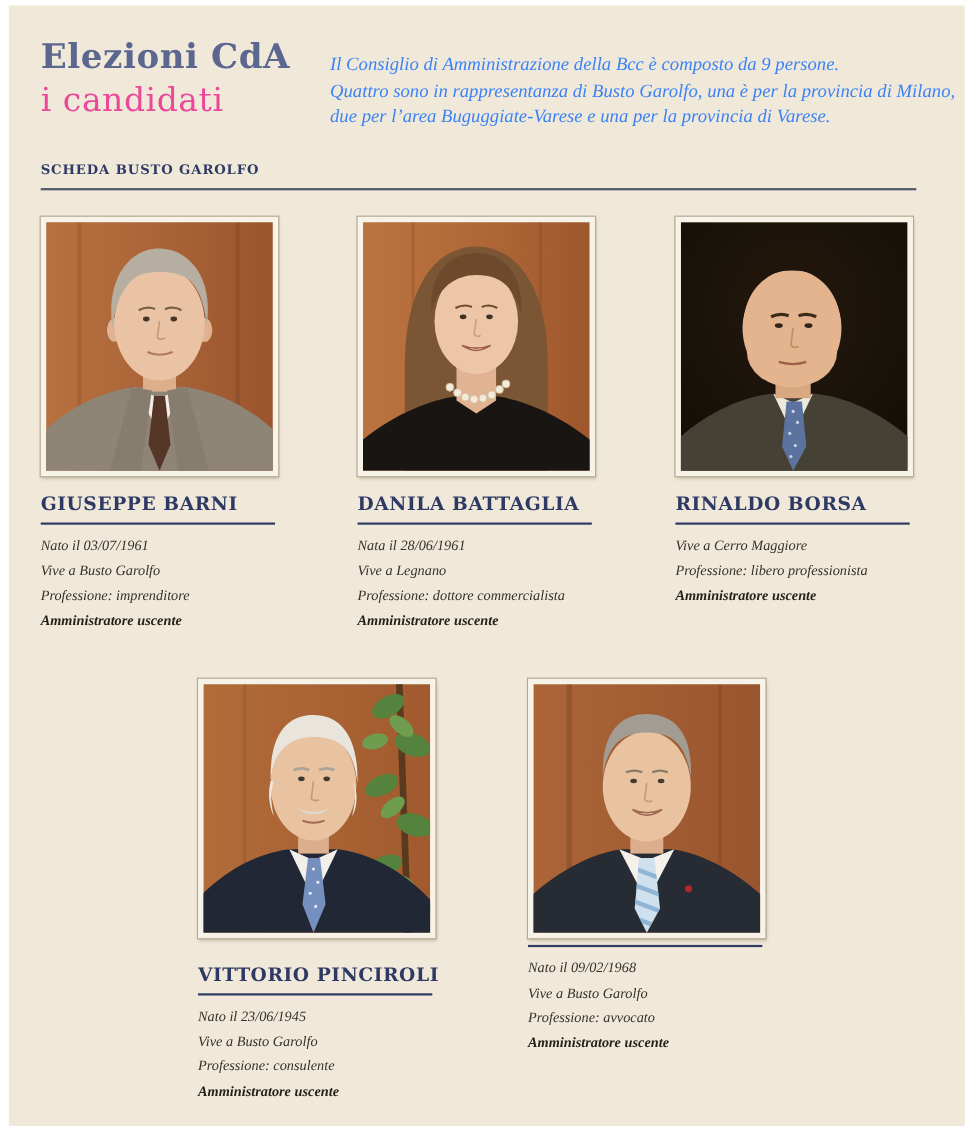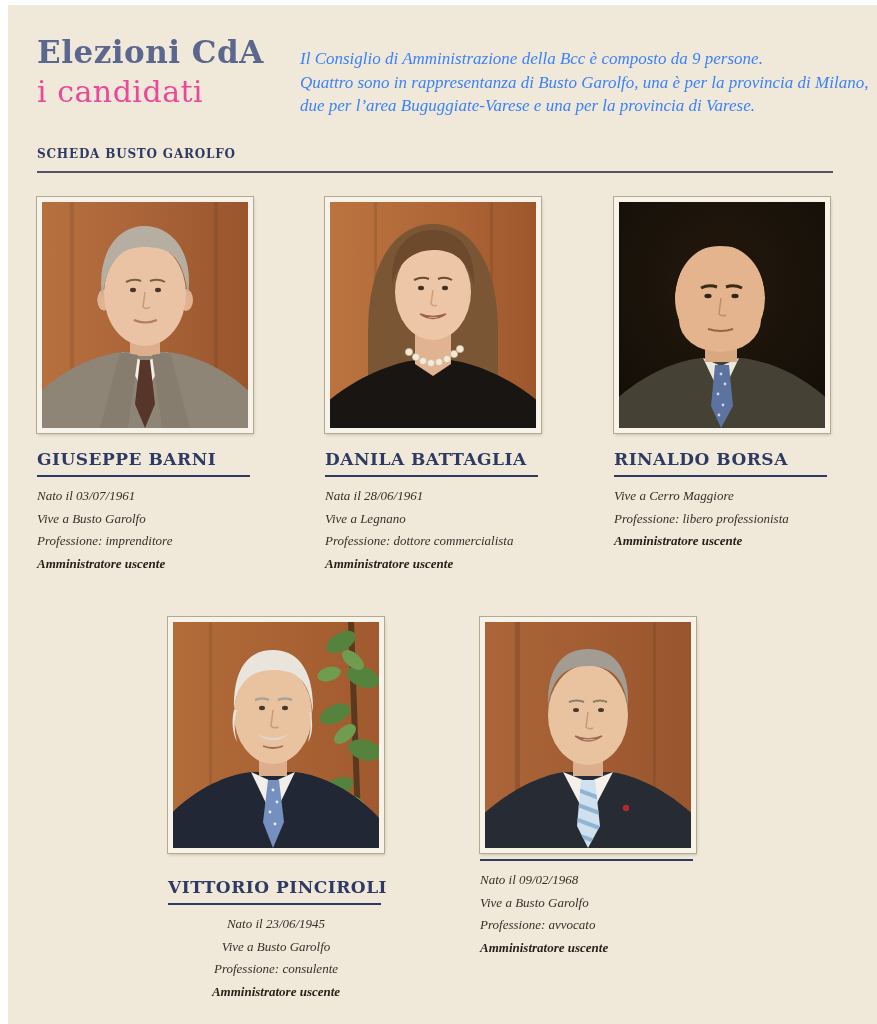--- a/index.html
+++ b/index.html
@@ -32,21 +32,21 @@
     font-size:12px;color:#2e3a63;letter-spacing:.8px;
   }
   .section-rule{
     position:absolute;left:37px;top:171px;width:796px;height:2px;
     background:#4f5569;
   }
 
   .card{position:absolute;width:216px;top:197px;}
   .card.r2{top:617px;}
   .c1{left:37px;} .c2{left:325px;} .c3{left:614px;}
-  .c4{left:168px;text-align:center;} .c5{left:480px;}
+  .c4{left:180px;} .c5{left:480px;}
 
   .photo-frame{
     width:216px;height:236px;box-sizing:border-box;
     border:5px solid #f8f3e8;outline:1px solid #b4a88f;
     background:#cbb89d;box-shadow:1px 2px 3px rgba(90,75,50,.25);
   }
   .photo-frame svg{display:block;width:100%;height:100%;}
 
   .cand-name{
     margin-top:16px;

